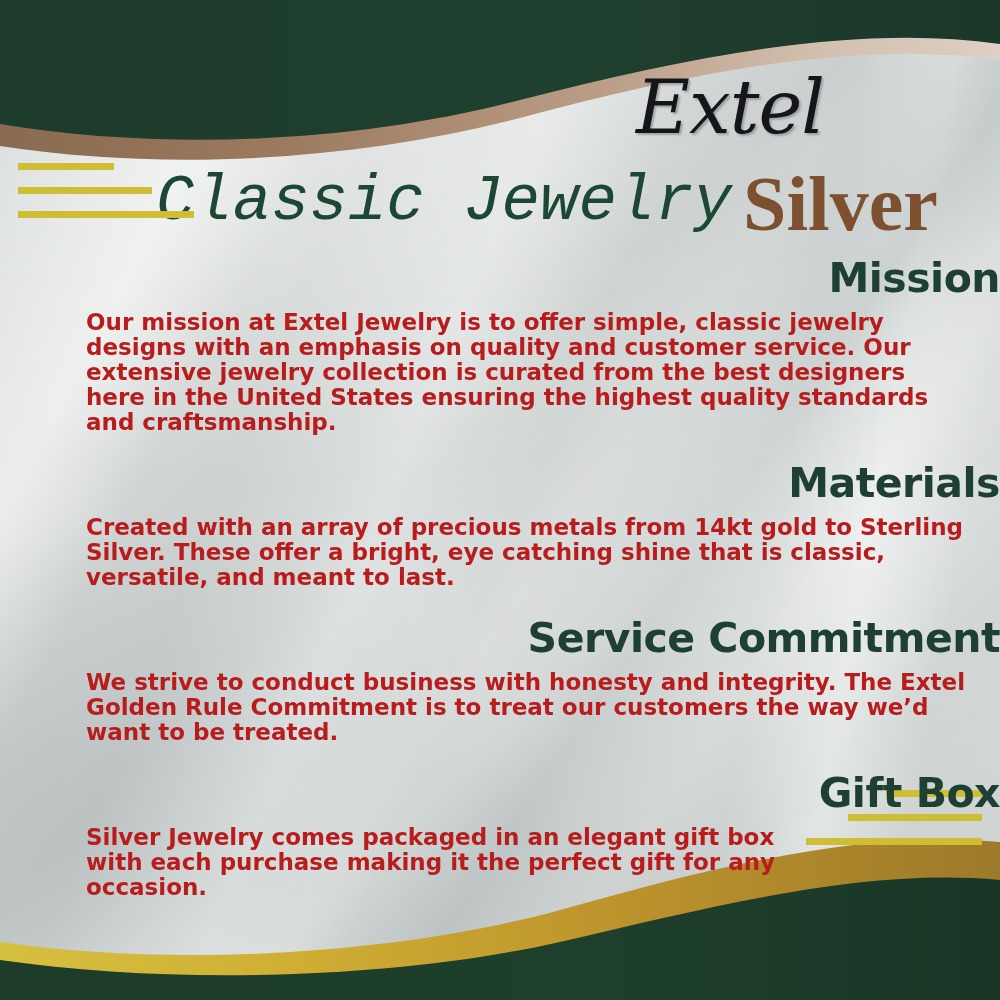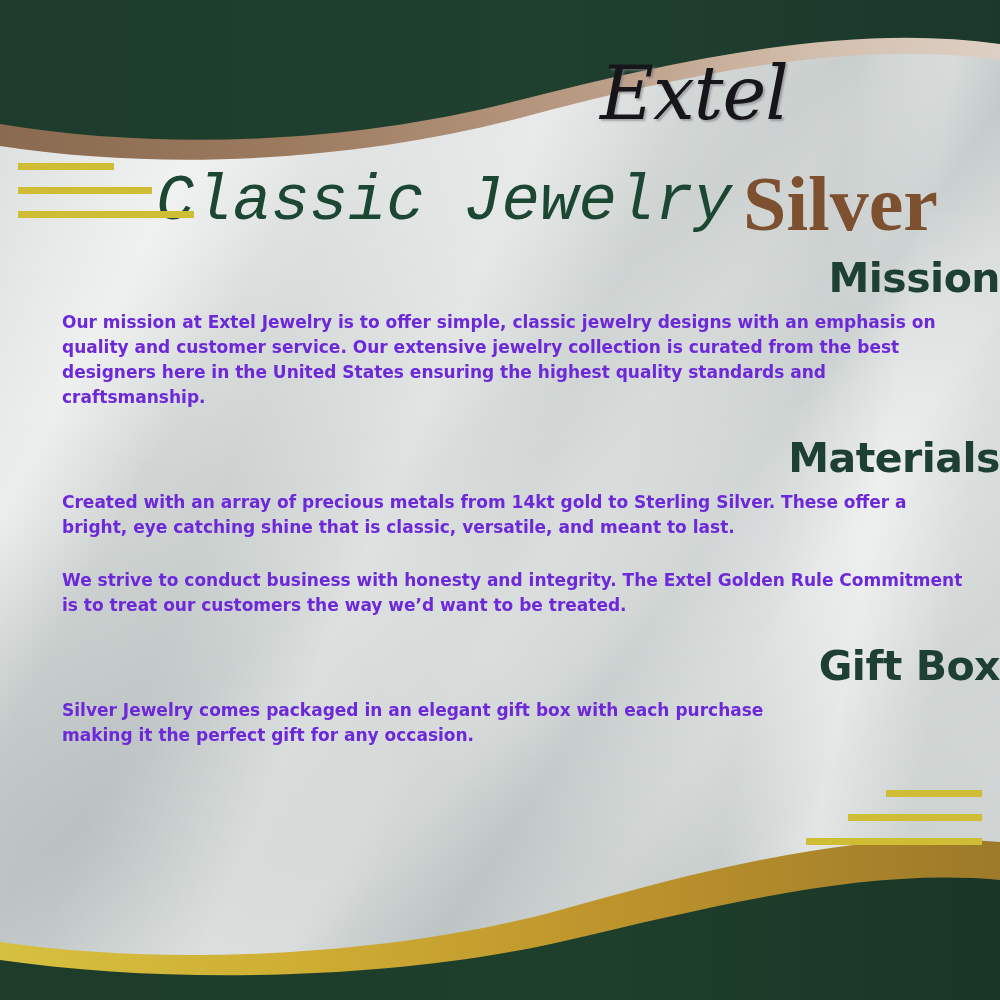--- a/index.html
+++ b/index.html
@@ -47,23 +47,23 @@
     width: 1000px;
     display: block;
   }
   .wave-top { top: 0; height: 180px; }
   .wave-bottom { bottom: 0; height: 180px; }
 
   
   .logo-extel {
     position: absolute;
     left: 600px;
-    top: 56px;
+    top: 70px;
     width: 260px;
-    text-align: left;
+    text-align: center;
     font-family: "DejaVu Serif", serif;
     font-style: italic;
     font-size: 74px;
     line-height: 1;
     color: #16161a;
     letter-spacing: -1px;
     text-shadow: 2px 2px 2px rgba(120,120,125,0.55);
     white-space: nowrap;
   }
 
@@ -125,26 +125,26 @@
     font-family: "DejaVu Sans", sans-serif;
     font-weight: 700;
     font-size: 41px;
     line-height: 52px;
     letter-spacing: -0.5px;
     color: #1d4032;
     text-align: right;
   }
   .sec-body {
     margin: 0;
-    padding: 6px 30px 0 62px;
+    padding: 6px 30px 0 86px;
     font-family: "DejaVu Sans", sans-serif;
     font-weight: 600;
-    font-size: 17px;
+    font-size: 23px;
     line-height: 25px;
-    color: #6d28d9;
+    color: #b91c1c;
     max-width: 920px;
   }
   .sec-mission   { margin-bottom: 22px; }
   .sec-materials { margin-bottom: 22px; }
   .sec-service   { margin-bottom: 22px; }
   .sec-giftbox   { margin-bottom: 8px; }
   .sec-giftbox .sec-body { max-width: 740px; }
 </style>
 </head>
 <body>
@@ -216,20 +216,21 @@
       <h2 class="sec-heading">Mission</h2>
       <p class="sec-body">Our mission at Extel Jewelry is to offer simple, classic jewelry designs with an emphasis on quality and customer service. Our extensive jewelry collection is curated from the best designers here in the United States ensuring the highest quality standards and craftsmanship.</p>
     </div>
 
     <div class="section sec-materials">
       <h2 class="sec-heading">Materials</h2>
       <p class="sec-body">Created with an array of precious metals from 14kt gold to Sterling Silver. These offer a bright, eye catching shine that is classic, versatile, and meant to last.</p>
     </div>
 
     <div class="section sec-service">
+      <h2 class="sec-heading">Service Commitment</h2>
       <p class="sec-body">We strive to conduct business with honesty and integrity. The Extel Golden Rule Commitment is to treat our customers the way we’d want to be treated.</p>
     </div>
 
     <div class="section sec-giftbox">
       <h2 class="sec-heading">Gift Box</h2>
       <p class="sec-body">Silver Jewelry comes packaged in an elegant gift box with each purchase making it the perfect gift for any occasion.</p>
     </div>
 
   </div>
 </div>

